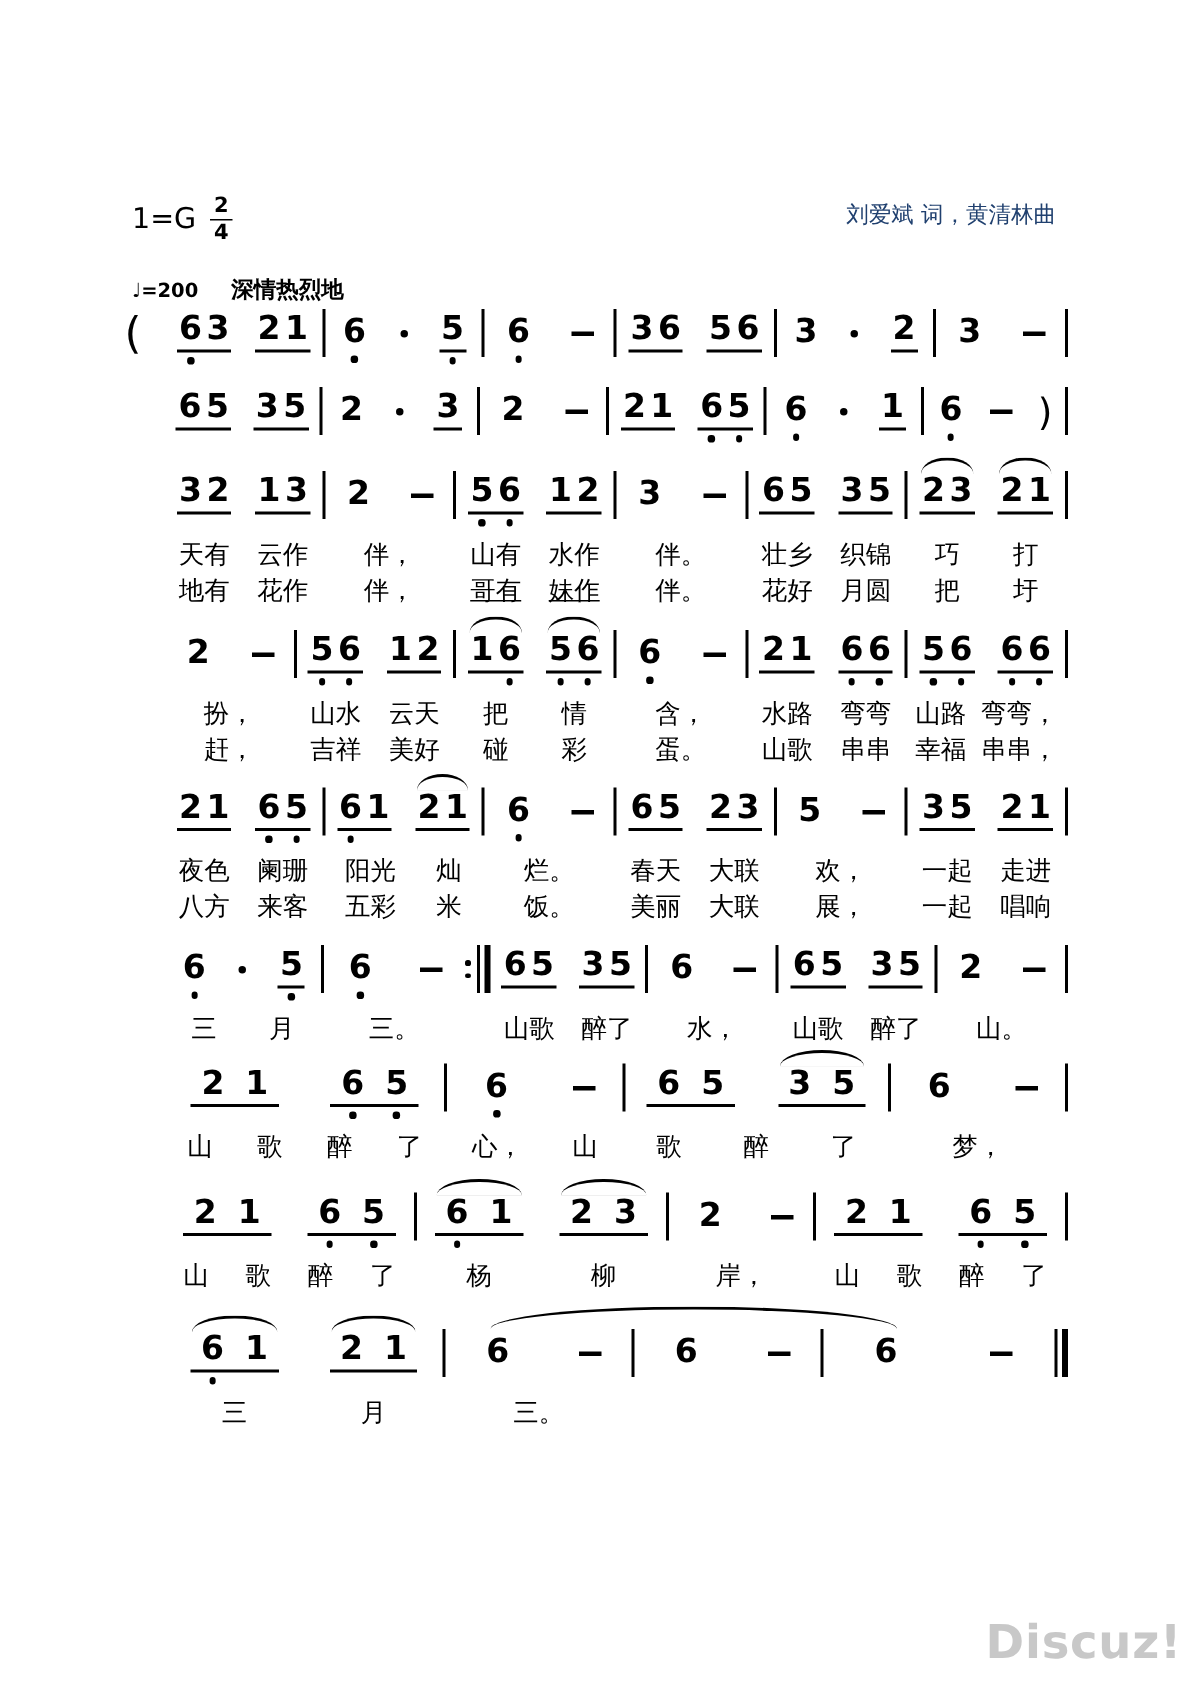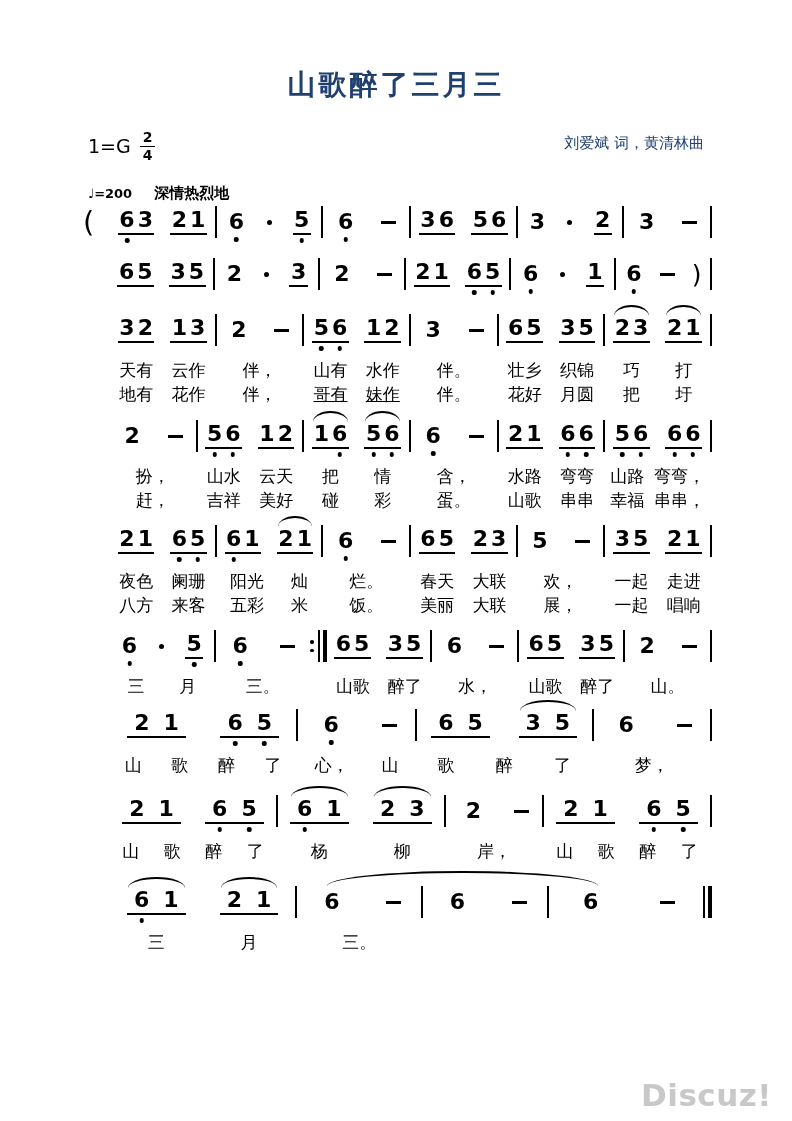--- a/index.html
+++ b/index.html
@@ -44,28 +44,27 @@
   .rep-dots{display:flex;flex-direction:column;gap:5px;margin-right:1px;}
   .rdot{width:3.5px;height:3.5px;border-radius:50%;background:#000;}
   .bar-end{display:flex;align-items:center;gap:3px;flex:none;}
   .longtie{position:absolute;left:36%;right:19%;top:-9px;height:13px;
            border-top:2px solid #000;border-radius:50%/100% 100% 0 0;}
   .lyrics-row{display:flex;margin-top:9px;}
   .lyrics-row + .lyrics-row{margin-top:5px;}
   .lyr-m{display:flex;justify-content:space-around;align-items:center;}
   .lyr{font-size:17px;white-space:nowrap;line-height:1.1;}
   .bar-sp{flex:none;}
-  .watermark{position:absolute;right:20px;bottom:8px;font-size:31px;
+  .watermark{position:absolute;right:4px;bottom:8px;font-size:31px;
              font-weight:bold;letter-spacing:0.5px;}
 </style>
 </head>
 <body>
 
 <div class="sheet">
-  <div class="title" style="color: rgb(32, 64, 111);">山歌醉了三月三</div>
 
   <div class="meta">
     <div class="keysig">
       <span>1=G</span>
       <span class="ts">
         <span class="ts-n">2</span>
         <span class="ts-d">4</span>
       </span>
     </div>
     <div class="credits" style="color: rgb(32, 64, 111);">刘爱斌 词，黄清林曲</div>

